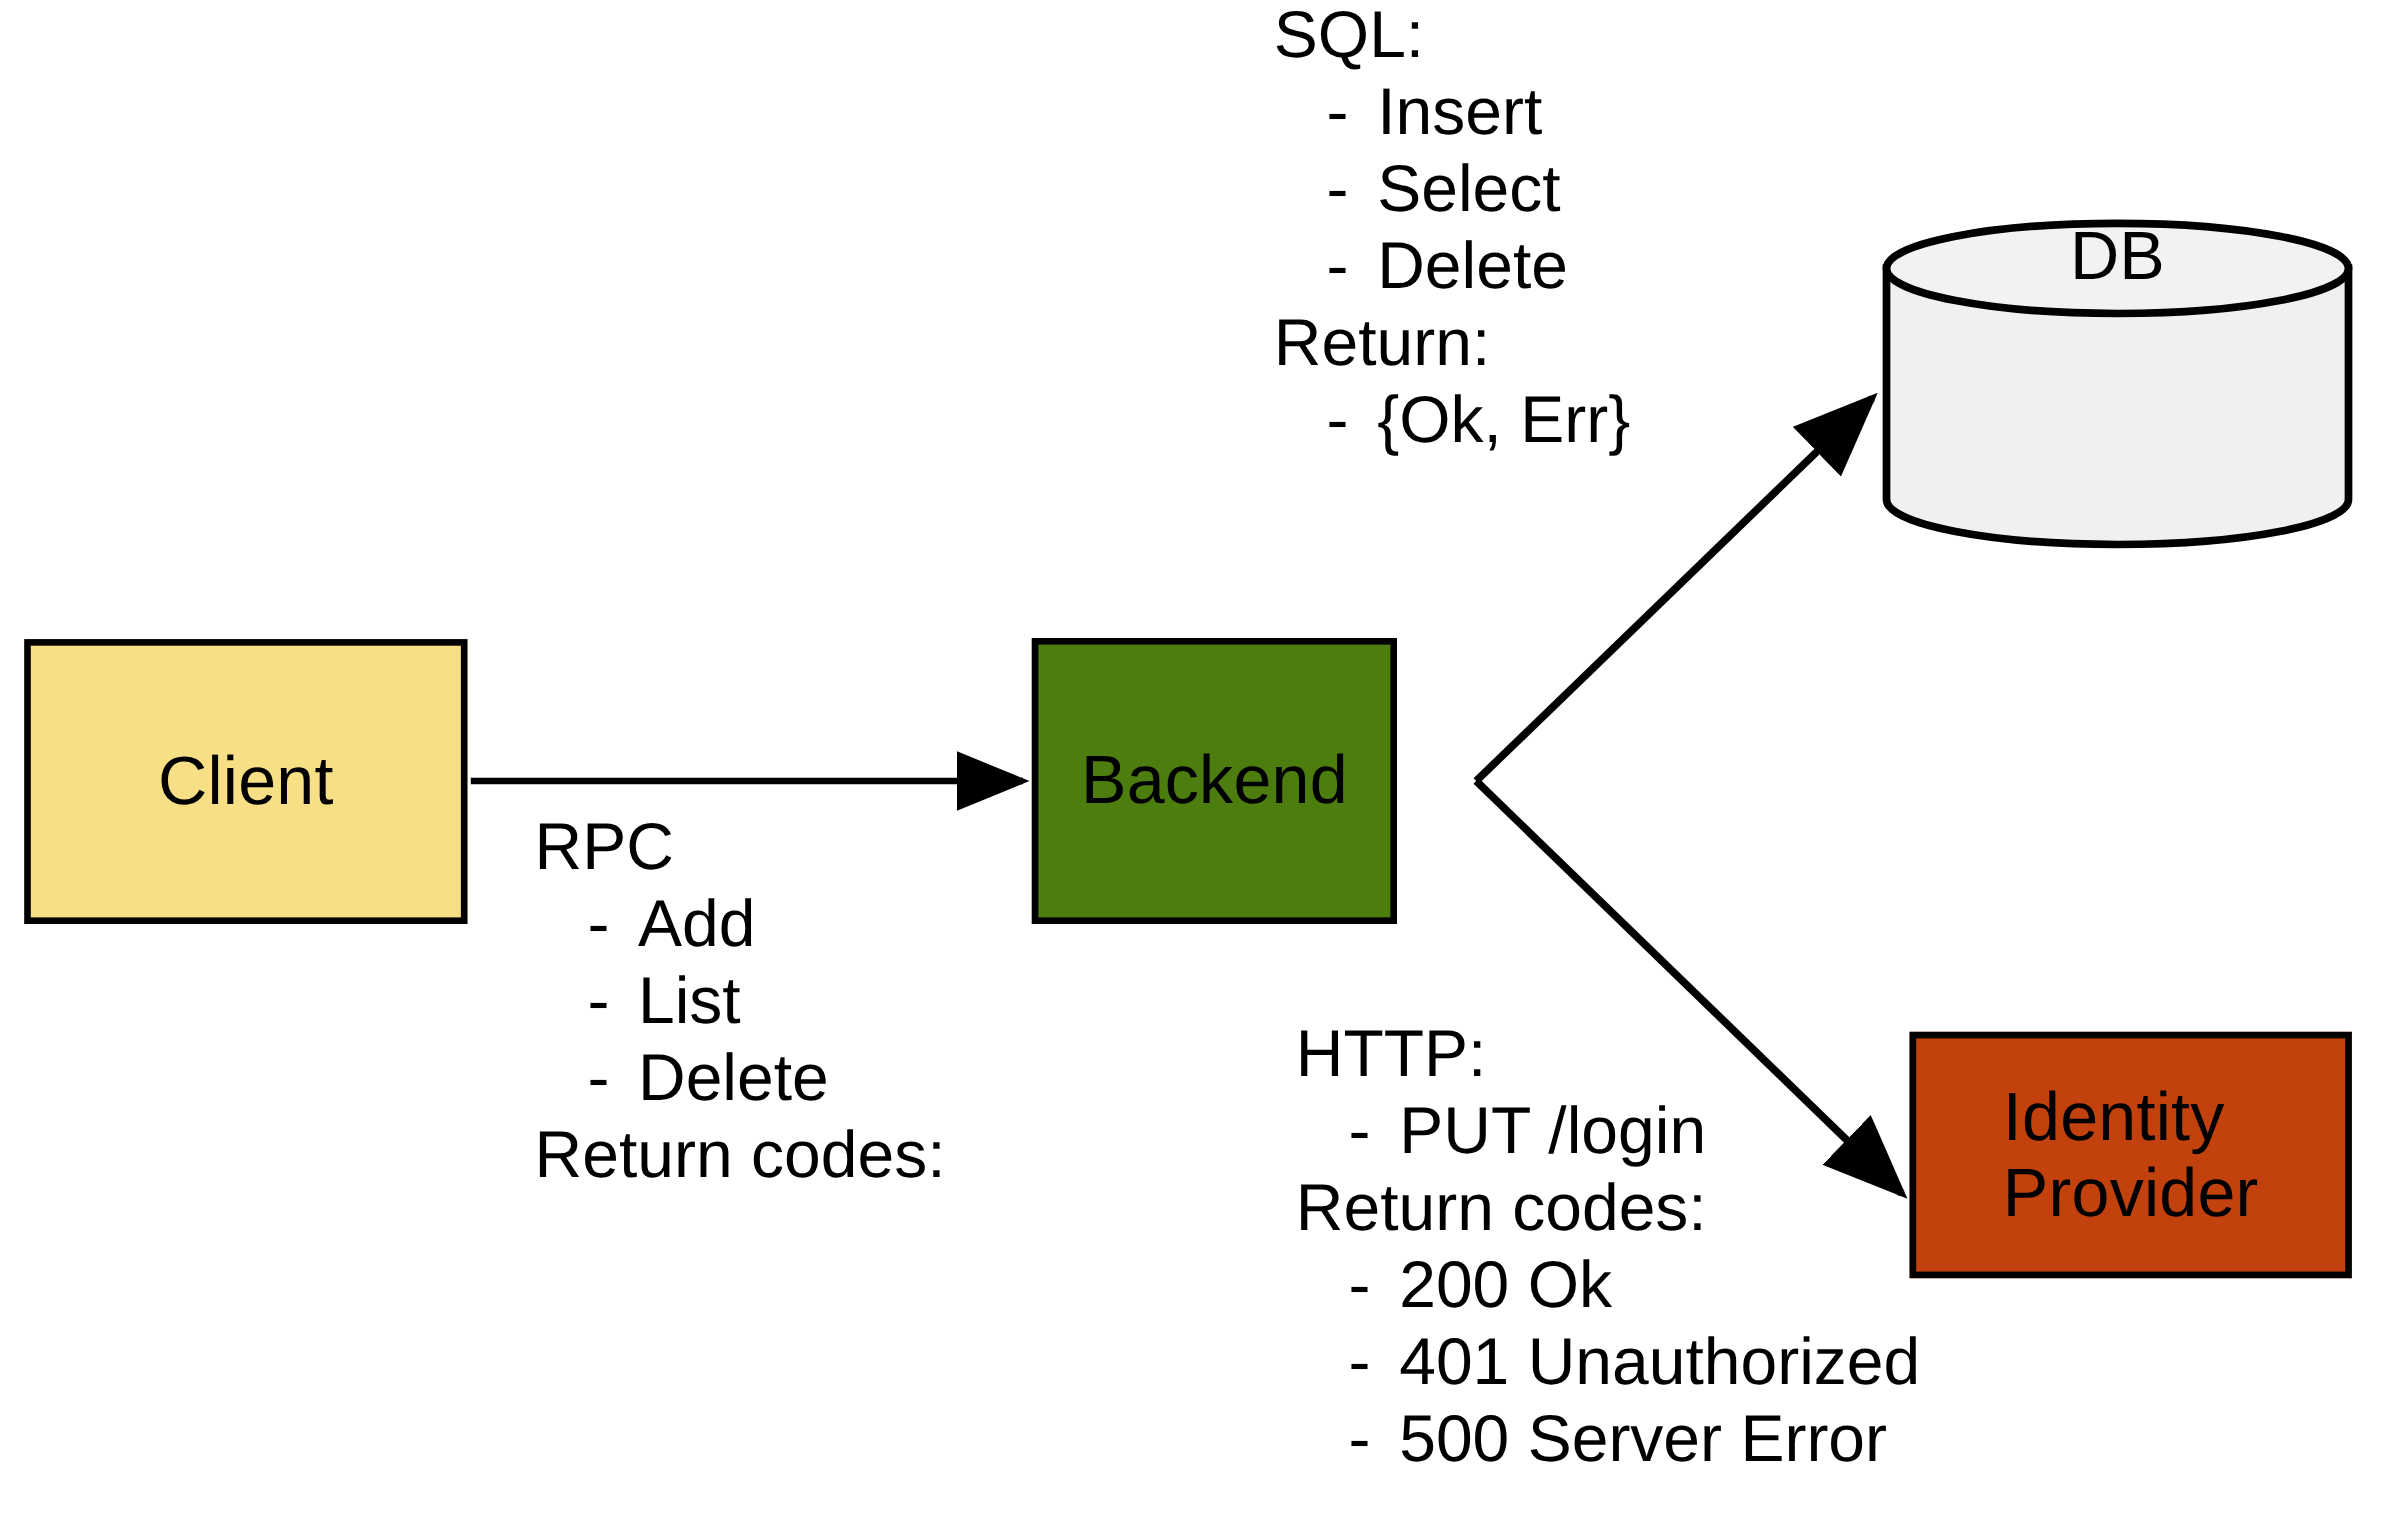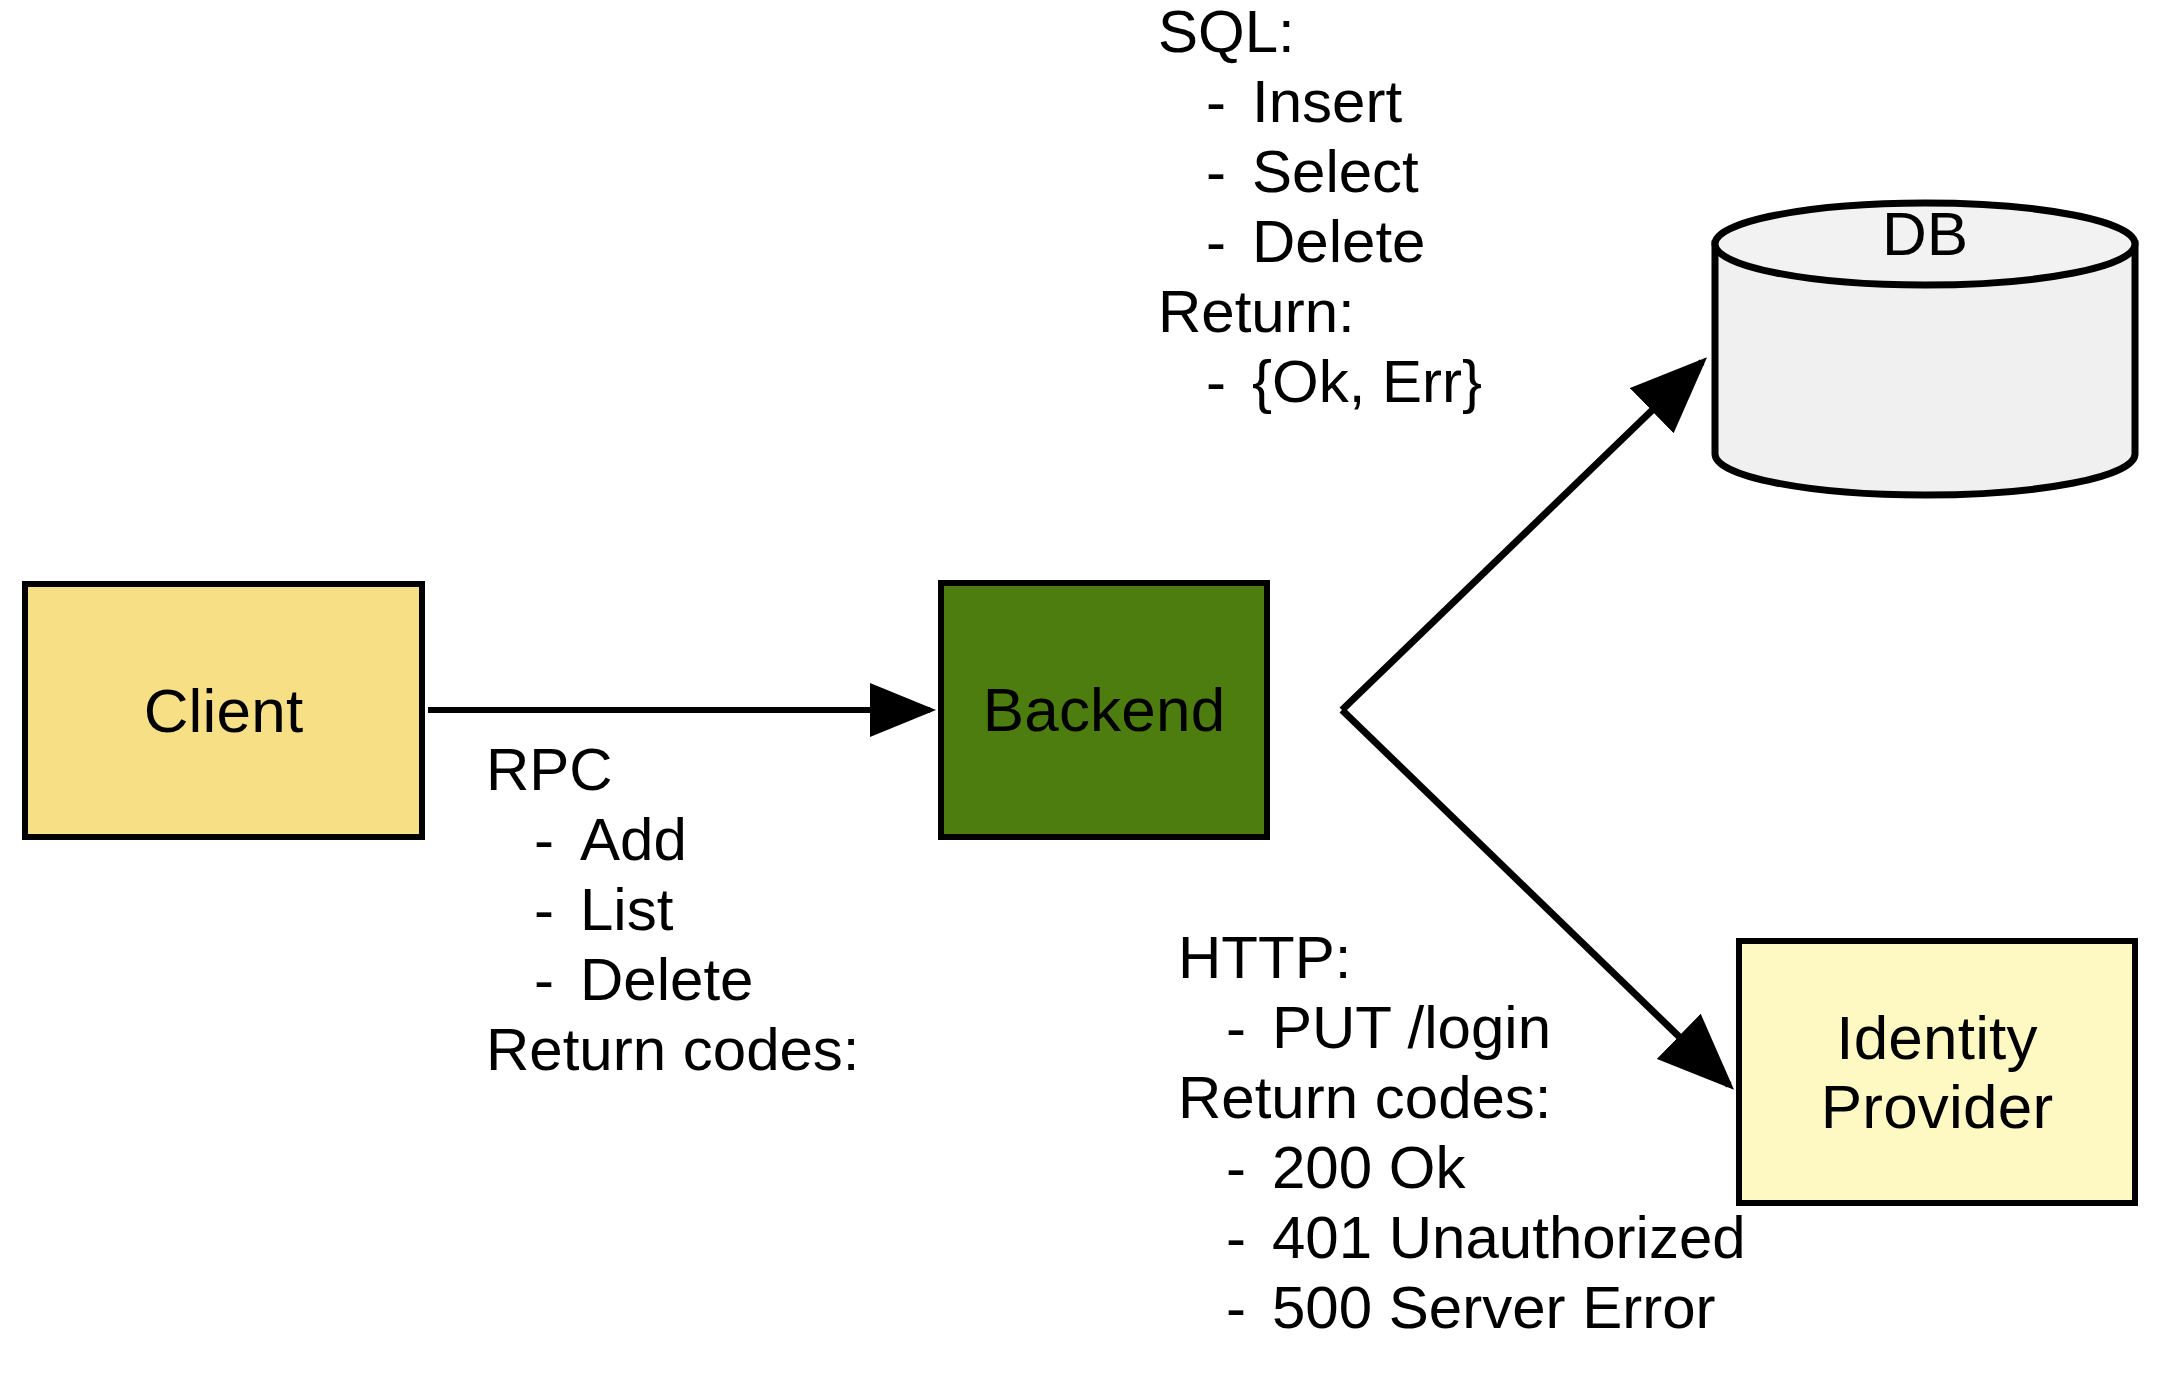--- a/index.html
+++ b/index.html
@@ -21,41 +21,40 @@
     width: 2178px;
     height: 1398px;
   }
   
   .node {
     position: absolute;
     box-sizing: border-box;
     display: flex;
     align-items: center;
     justify-content: center;
-    text-align: center;
     border: 6px solid #000000;
     font-size: 62px;
     line-height: 1.12;
     letter-spacing: 0.2px;
     color: #000000;
   }
   .node-client {
     left: 22px; top: 581px;
     width: 403px; height: 259px;
     background: #F7DF86;
   }
   .node-backend {
     left: 938px; top: 580px;
     width: 332px; height: 260px;
     background: #4d7c0f;
   }
   .node-idp {
     left: 1736px; top: 938px;
-    width: 402px; height: 268px;
-    background: #fef9c3;
+    width: 402px; height: 224px;
+    background: #c2410c;
   }
   .node-label {
     display: block;
     white-space: pre-line;
   }
   
   .cylinder {
     position: absolute;
     left: 1710px; top: 198px;
     width: 430px; height: 302px;

